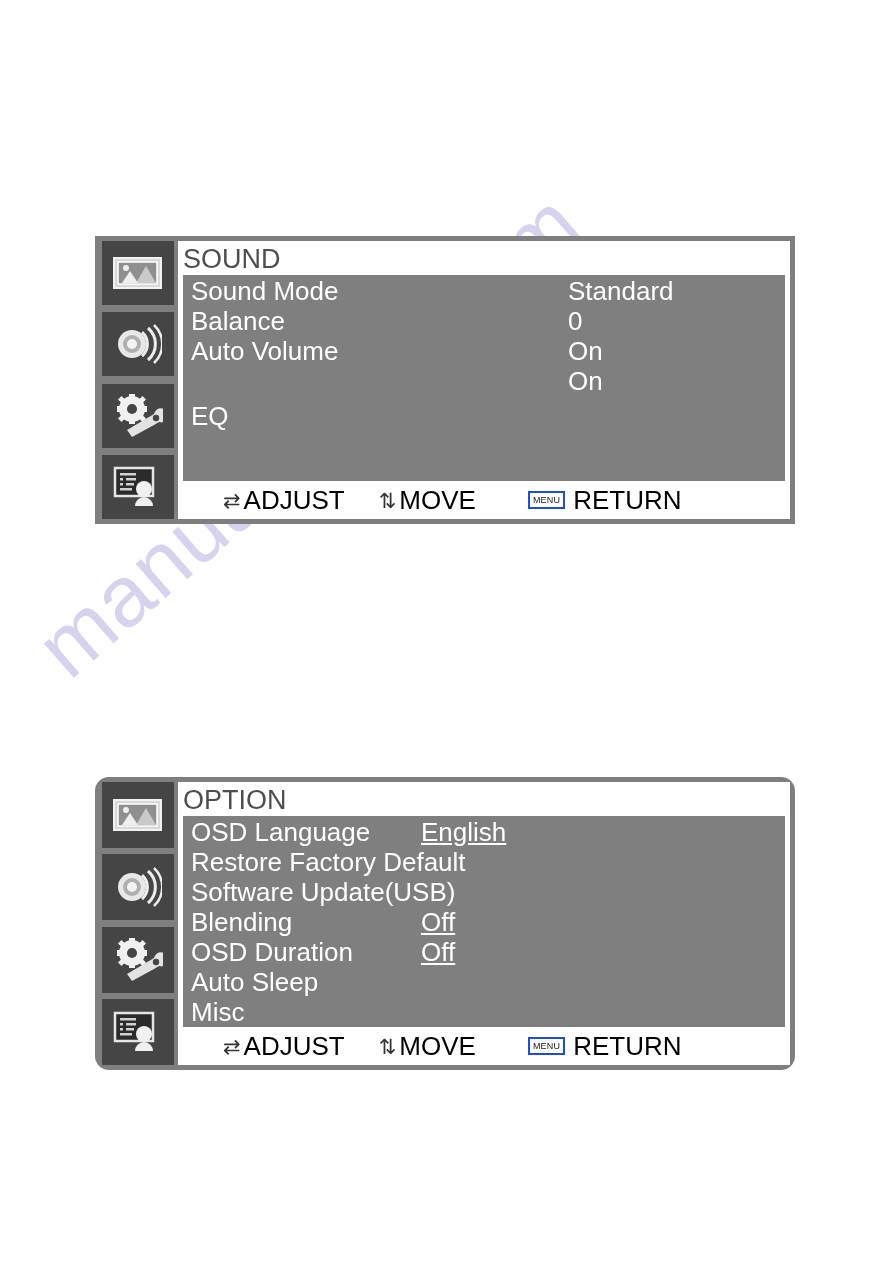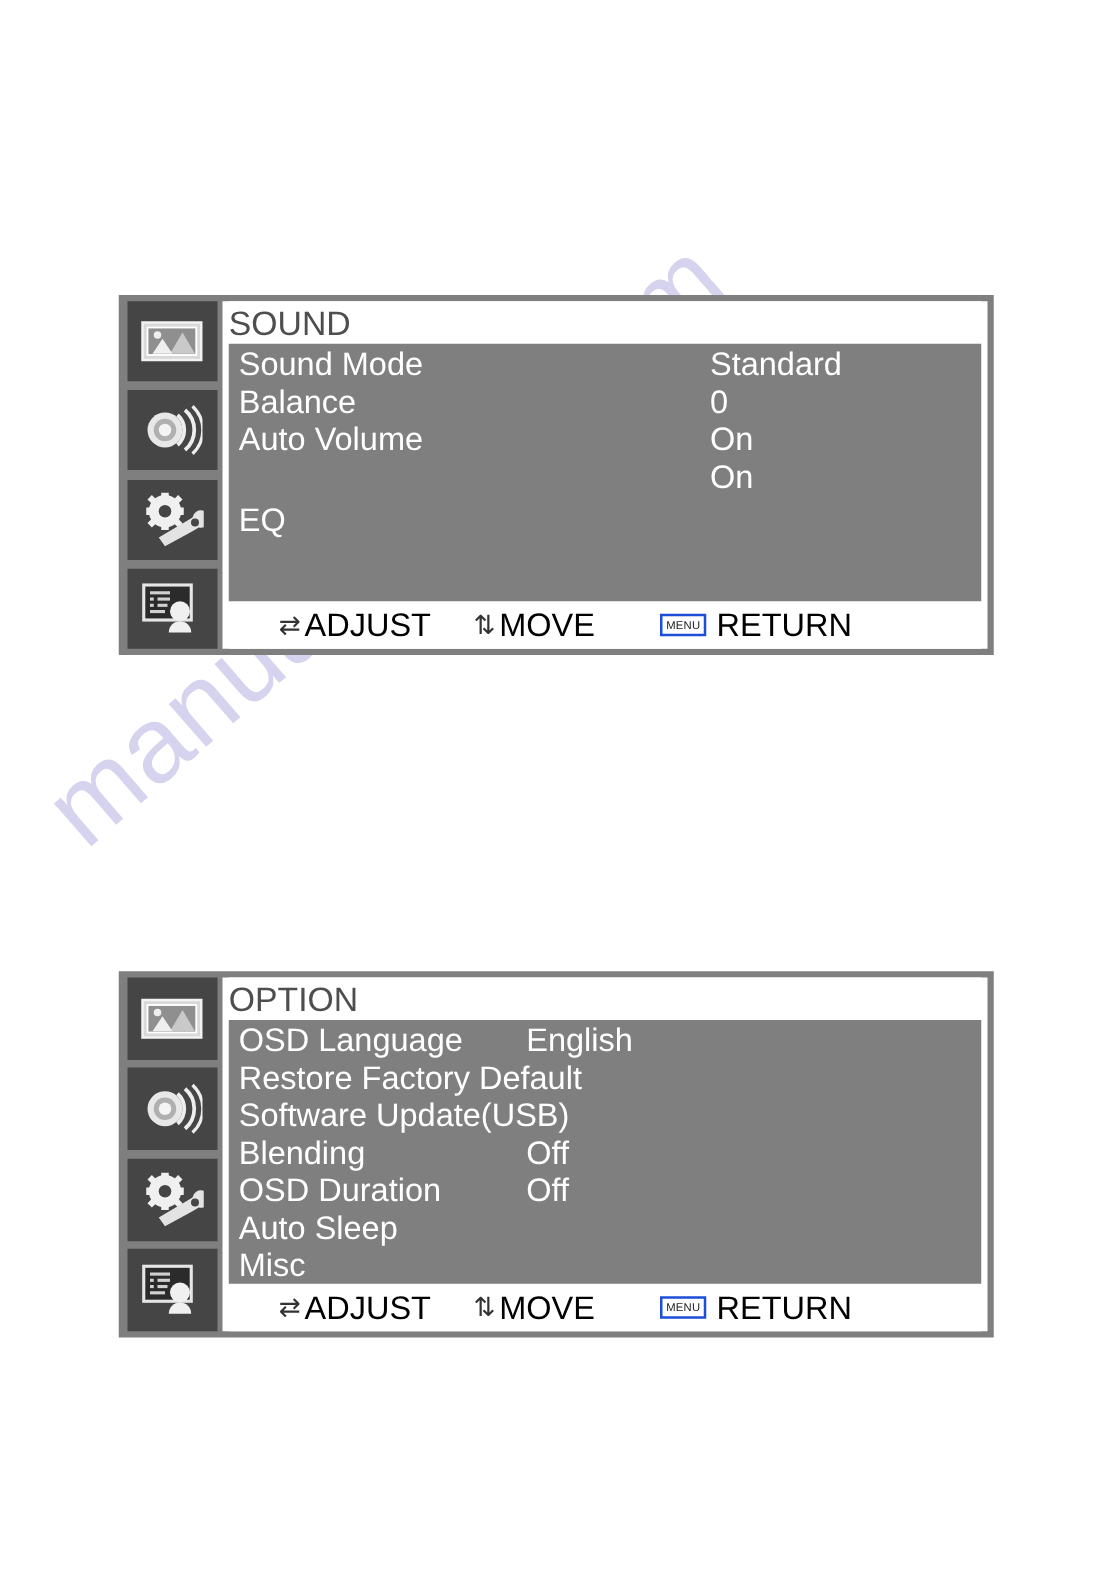--- a/index.html
+++ b/index.html
@@ -41,21 +41,21 @@
 
   
   .osd {
     position: absolute;
     display: flex;
     background: #7f7f7f;
     box-sizing: border-box;
     z-index: 10;
   }
   .osd-sound { left: 95px; top: 236px; width: 700px; height: 288px; padding: 5px; }
-  .osd-option { left: 95px; top: 777px; width: 700px; height: 293px; padding: 5px; }
+  .osd-option { left: 95px; top: 777px; width: 700px; height: 293px; padding: 5px; border-radius: 14px; }
 
   
   .sidebar {
     width: 78px;
     display: flex;
     flex-direction: column;
     justify-content: space-between;
     flex: 0 0 78px;
     background: #7f7f7f;
     padding: 0 4px 0 2px;
@@ -109,21 +109,21 @@
   .menu-label {
     position: absolute;
     left: 8px;
     top: 0;
   }
   .menu-value {
     position: absolute;
     top: 0;
   }
   .osd-sound .menu-value { left: 385px; }
-  .osd-option .menu-value { left: 238px; }
+  .osd-option .menu-value { left: 238px; text-decoration: underline; }
 
   
   .panel-footer {
     height: 38px;
     background: #ffffff;
     display: flex;
     align-items: center;
     color: #000000;
     font-size: 26px;
     font-family: "Liberation Sans", sans-serif;

